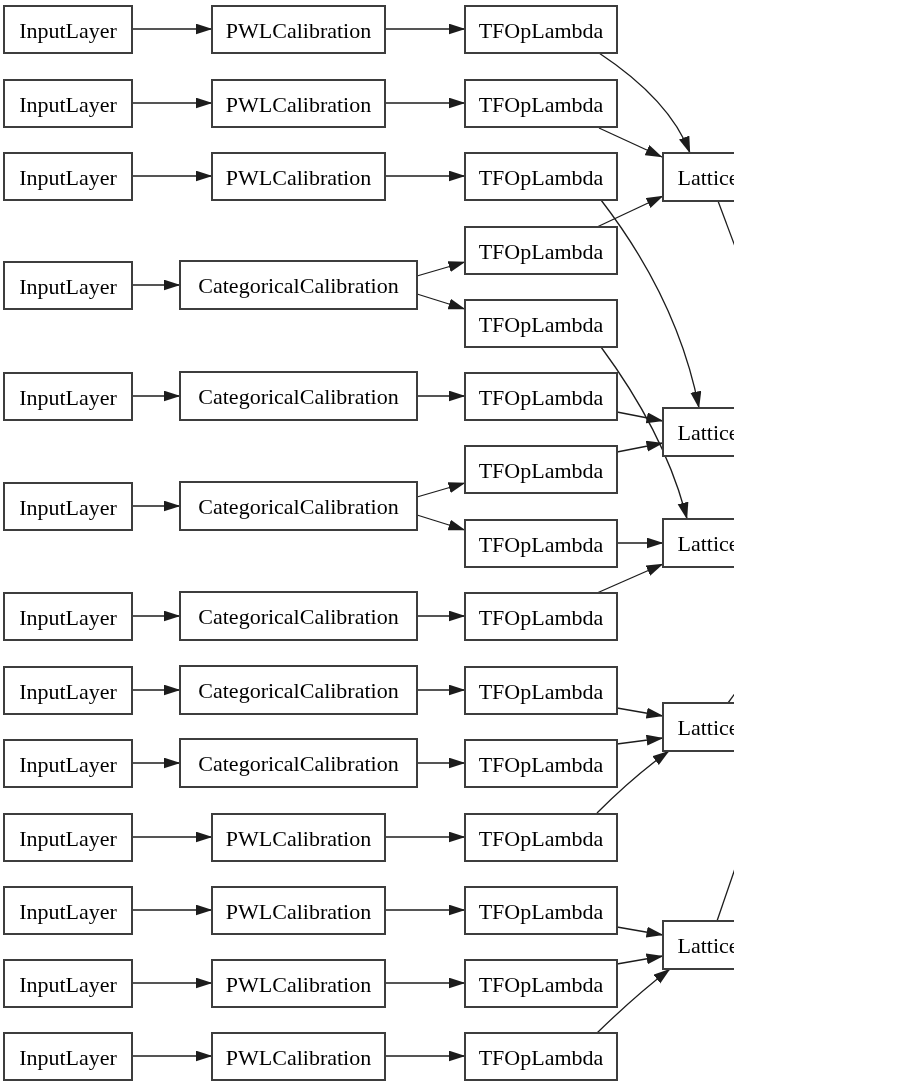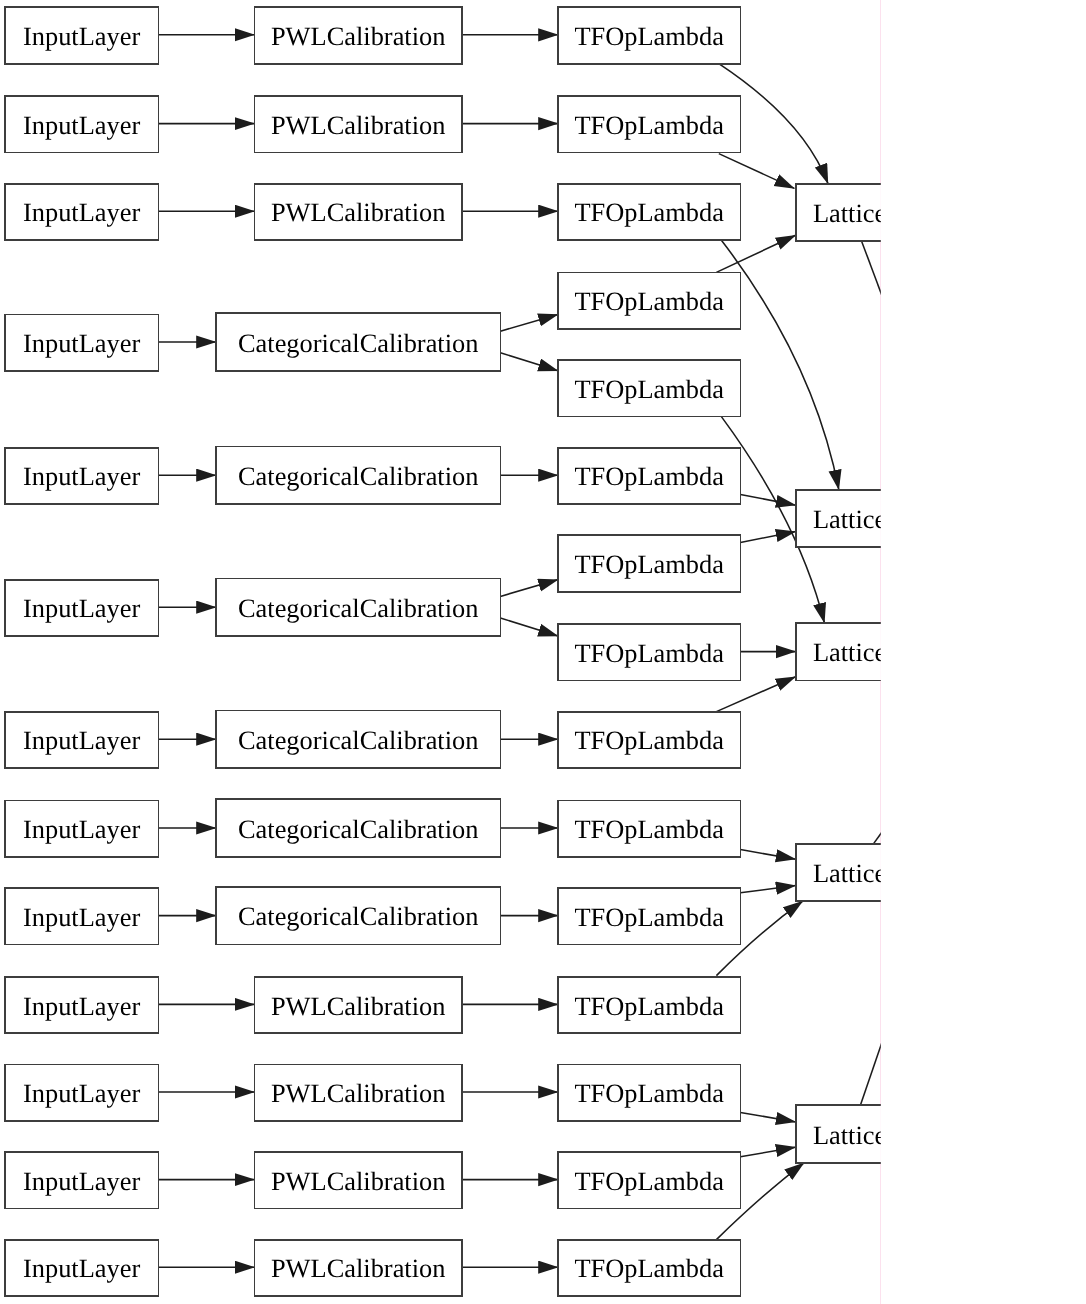--- a/index.html
+++ b/index.html
@@ -3,21 +3,21 @@
 <meta charset="utf-8">
 <style>
   html, body {
     margin: 0;
     padding: 0;
     background: #ffffff;
   }
   .diagram-wrap {
     width: 734px;
     height: 1087px;
-    background: #ec4899;
+    background: #22c55e;
     position: relative;
     overflow: hidden;
   }
   svg {
     display: block;
   }
   svg text {
     font-family: "Liberation Serif", serif;
     font-size: 22px;
   }

